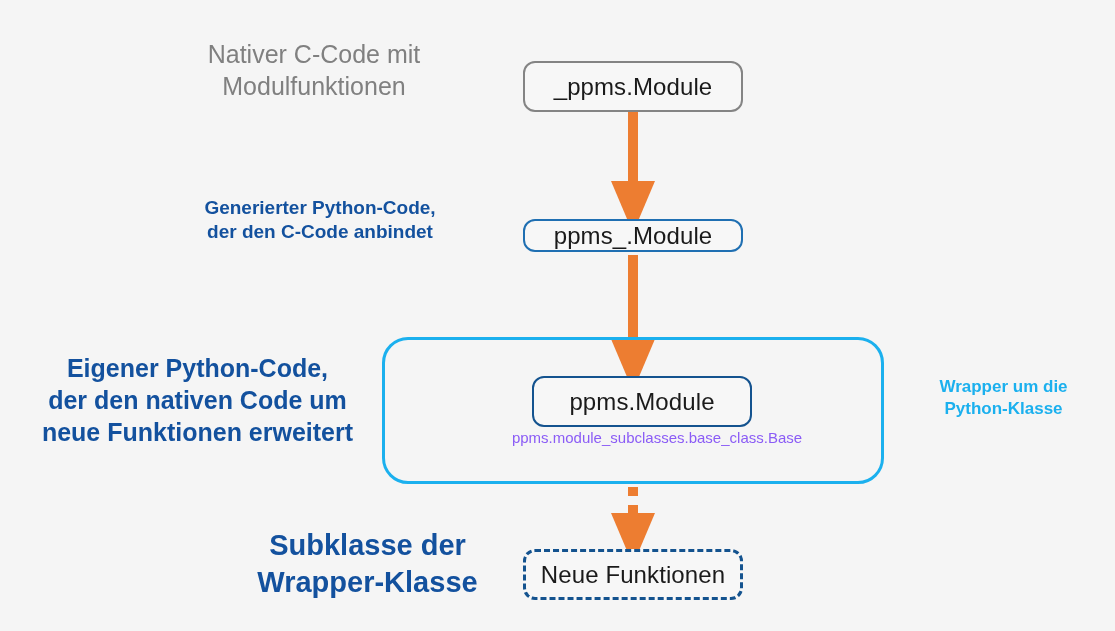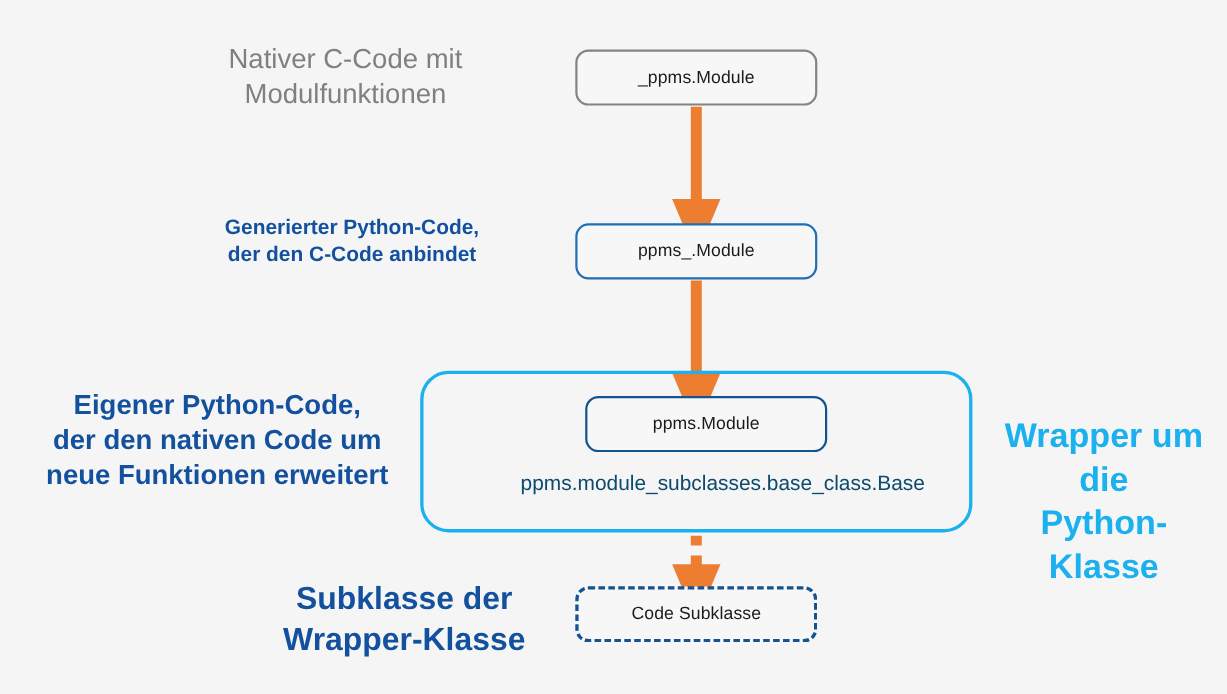--- a/index.html
+++ b/index.html
@@ -53,50 +53,51 @@
     left: 230px;
     top: 527px;
     width: 275px;
     font-size: 29px;
     color: #13519e;
   }
   .label-wrapper {
     left: 896px;
     top: 376px;
     width: 215px;
-    font-size: 31px;
+    font-size: 17px;
     color: #1bb0ee;
   }
 
   
   .node {
     position: absolute;
     box-sizing: border-box;
     display: flex;
     align-items: center;
     justify-content: center;
     background: #f7f7f7;
-    font-size: 16px;
+    font-size: 24px;
     color: #1a1a1a;
     letter-spacing: .1px;
+    margin-top: 16px;
   }
 
   .node-native {
     left: 523px;
     top: 45px;
     width: 220px;
     height: 51px;
     border: 2px solid #848484;
     border-radius: 12px;
   }
   .node-generated {
     left: 523px;
     top: 203px;
     width: 220px;
-    height: 51px;
+    height: 33px;
     border: 2px solid #1f6fb2;
     border-radius: 12px;
   }
   .node-wrapped {
     left: 532px;
     top: 360px;
     width: 220px;
     height: 51px;
     border: 2px solid #14538f;
     border-radius: 12px;
@@ -121,22 +122,22 @@
     border: 3px solid #1bb0ee;
     border-radius: 26px;
     background: transparent;
   }
   .wrapper-base-text {
     position: absolute;
     left: 382px;
     top: 429px;
     width: 550px;
     text-align: center;
-    font-size: 19px;
-    color: #0c4a6e;
+    font-size: 15px;
+    color: #8b5cf6;
   }
 
   
   #arrows {
     position: absolute;
     left: 0;
     top: 0;
     width: 1115px;
     height: 631px;
     pointer-events: none;
@@ -186,15 +187,15 @@
 Python-Klasse</div>
 
   <div class="node node-native">_ppms.Module</div>
 
   <div class="node node-generated">ppms_.Module</div>
 
   <div class="node node-wrapped">ppms.Module</div>
 
   <div class="wrapper-base-text">ppms.module_subclasses.base_class.Base</div>
 
-  <div class="node node-subclass">Code Subklasse</div>
+  <div class="node node-subclass">Neue Funktionen</div>
 
 </div>
 
 </body></html>

